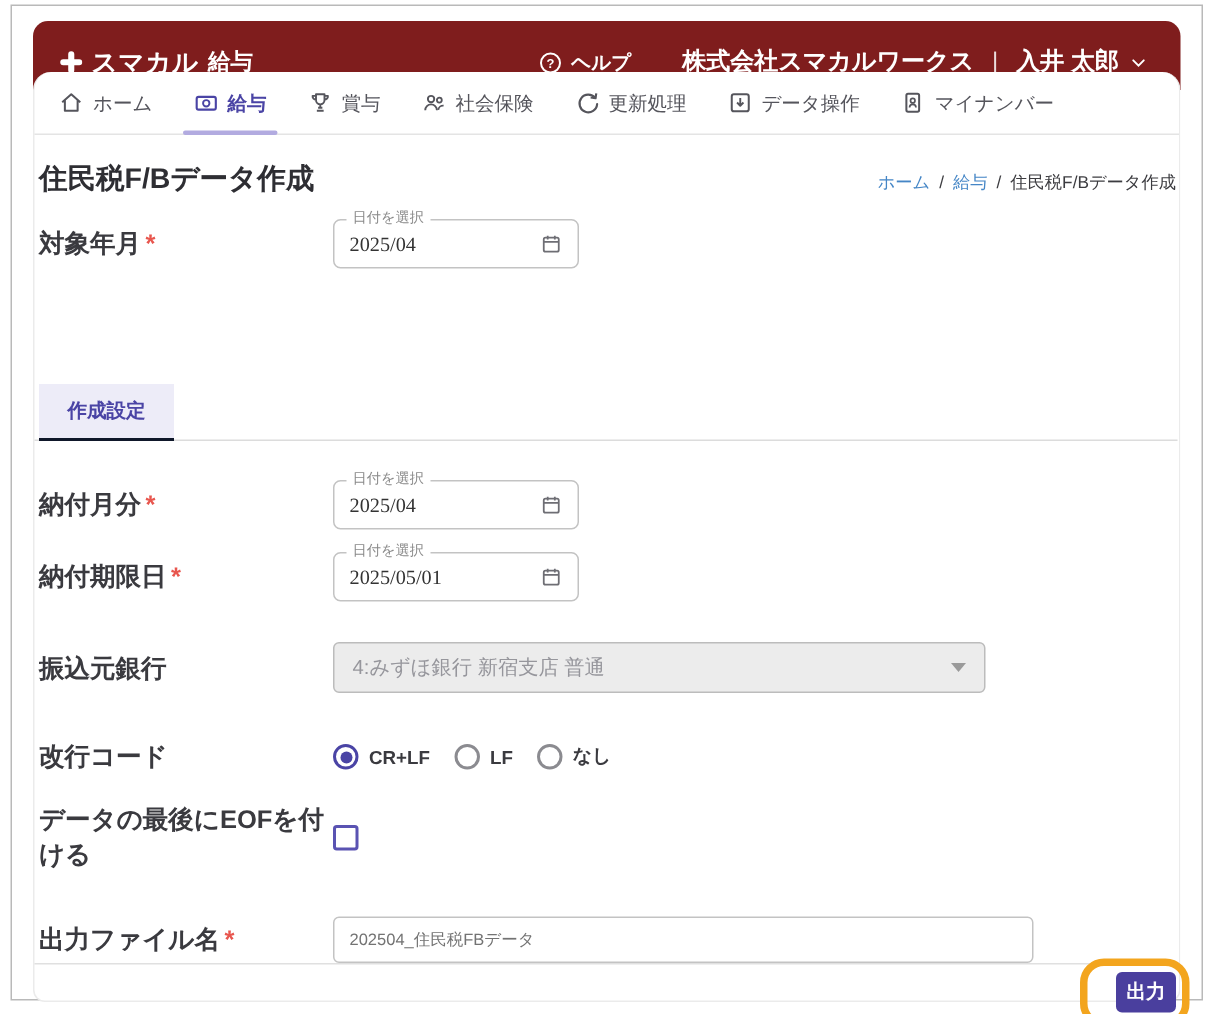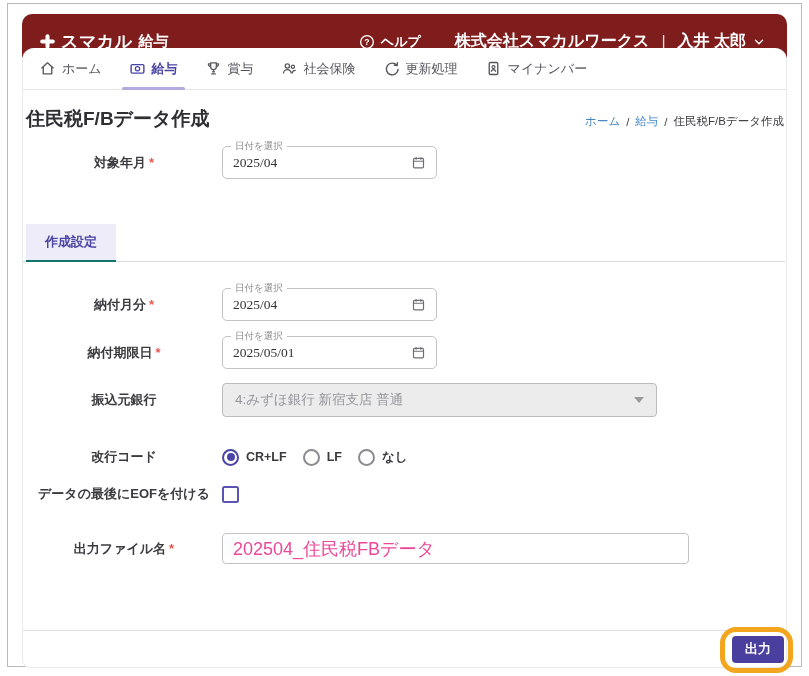--- a/index.html
+++ b/index.html
@@ -33,62 +33,62 @@
   .nav-item.active{color:#4a44a5;font-weight:bold;}
   .nav-item.active::after{content:"";position:absolute;left:-7px;right:-7px;bottom:-1px;height:3px;
     background:#b2abe0;border-radius:2px;}
   
   .content{flex:1;padding:16px 2px 0 3px;}
   .title-row{display:flex;justify-content:space-between;align-items:flex-start;}
   .page-title{font-size:19px;font-weight:bold;color:#2e2e33;}
   .breadcrumb{font-size:11.5px;color:#3c3c40;display:flex;gap:6px;margin-top:8px;align-items:center;}
   .crumb-link{color:#4586c6;cursor:pointer;}
   .field-row{display:flex;align-items:center;}
-  .field-label{width:196px;font-size:13px;font-weight:600;color:#3a3a3f;flex-shrink:0;text-align:center;}
+  .field-label{width:196px;font-size:17px;font-weight:600;color:#3a3a3f;flex-shrink:0;}
   .req{color:#e8564e;margin-left:3px;}
   
-  .date-box{position:relative;width:215px;height:33px;border:1px solid #c3c3c3;border-radius:5px;
+  .date-box{position:relative;width:164px;height:33px;border:1px solid #c3c3c3;border-radius:5px;
     display:flex;align-items:center;padding:0 10px;background:#fff;cursor:text;}
   .float-label{position:absolute;top:-7px;left:8px;background:#fff;padding:0 4px;font-size:9.5px;
     color:#8a8a8a;line-height:12px;}
   .date-box input{border:none;outline:none;flex:1;min-width:0;font-size:13.5px;color:#333;
     font-family:Liberation Serif, serif;background:transparent;padding:0;}
   .cal-icon{width:15px;height:15px;color:#6e6e74;flex-shrink:0;cursor:pointer;}
   
   .tabs{margin:45px -1px 0 -3px;border-bottom:1px solid #dcdcdc;display:flex;padding-left:3px;}
   .tab{padding:9px 19px;font-size:13px;cursor:pointer;}
-  .tab.active{background:#edecf8;color:#4a44a5;font-weight:bold;border-bottom:2px solid #0f766e;
-    margin-bottom:-1px;}
+  .tab.active{background:#edecf8;color:#4a44a5;font-weight:bold;border-bottom:2px solid #0f172a;
+    margin-bottom:-1px;margin-top:32px;}
   .tab.inactive{color:#47474d;}
   
   .select-box{width:435px;height:33px;background:#ececec;border:1px solid #bcbcbc;border-radius:4px;
     display:flex;align-items:center;padding:16px 12px;font-size:13.5px;color:#96969c;position:relative;}
   .select-caret{position:absolute;right:12px;width:0;height:0;border-left:5px solid transparent;
     border-right:5px solid transparent;border-top:6px solid #9a9a9a;}
   .radio-group{display:flex;align-items:center;gap:16px;}
   .radio-opt{display:flex;align-items:center;gap:7px;cursor:pointer;}
   .radio{width:17px;height:17px;border-radius:50%;border:2px solid #8b8b90;position:relative;
     flex-shrink:0;background:#fff;}
   .radio.checked{border-color:#4a44a5;}
   .radio.checked::after{content:"";position:absolute;inset:2.5px;border-radius:50%;background:#4a44a5;}
   .radio-label{font-size:12.5px;font-weight:600;color:#3a3a3f;}
   .checkbox{width:17px;height:17px;border:2px solid #5a53b2;border-radius:2.5px;background:#fff;
     cursor:pointer;}
   .text-input{width:467px;height:31px;border:1px solid #c3c3c3;border-radius:4px;padding:0 10px;
-    font-size:18px;color:#ec4899;font-family:inherit;outline:none;}
+    font-size:11px;color:#737373;font-family:inherit;outline:none;}
   
   .footer{border-top:1px solid #e0e0e0;height:37px;flex-shrink:0;display:flex;align-items:center;
     justify-content:flex-end;padding-right:2px;position:relative;}
-  .output-btn{background:#4a3f9e;color:#fff;border:none;border-radius:4px;width:52px;height:27px;
+  .output-btn{background:#4a3f9e;color:#fff;border:none;border-radius:4px;width:40px;height:27px;
     font-size:13px;font-weight:bold;font-family:Liberation Mono, monospace;cursor:pointer;}
   .annotation{position:absolute;right:-9px;top:-9px;width:73px;height:46px;
     border:5px solid #f3a51e;border-radius:16px;pointer-events:none;}
   
   .row-target{margin-top:14px;}
-  .row-1{margin-top:26px;} .row-2{margin-top:15px;} .row-3{margin-top:14px;}
+  .row-1{margin-top:26px;} .row-2{margin-top:15px;} .row-3{margin-top:27px;}
   .row-4{margin-top:31px;} .row-5{margin-top:19px;} .row-6{margin-top:30px;}
 </style>
 </head>
 <body>
 
 <div class="frame">
 
   <div class="appbar">
     <div class="logo">
       <svg class="logo-plus" viewBox="0 0 24 24">
@@ -148,20 +148,27 @@
           <path d="M15.8 18.8 a4.6 4.6 0 0 1 5 -4" fill="none" stroke="currentColor" stroke-width="1.7"></path>
         </svg>
         <span>社会保険</span>
       </div>
       <div class="nav-item">
         <svg viewBox="0 0 24 24">
           <path d="M19.5 7.5 a8.3 8.3 0 1 0 1.8 5.8" fill="none" stroke="currentColor" stroke-width="2" stroke-linecap="round"></path>
           <path d="M20.5 3.2 L19.8 7.8 L15.2 7" fill="none" stroke="currentColor" stroke-width="2" stroke-linejoin="round"></path>
         </svg>
         <span>更新処理</span>
+      </div>
+      <div class="nav-item">
+        <svg viewBox="0 0 24 24">
+          <rect x="4" y="4" width="16" height="16" rx="2" fill="none" stroke="currentColor" stroke-width="1.9"></rect>
+          <path d="M12 7.5 v7 M9 11.8 L12 14.8 L15 11.8" fill="none" stroke="currentColor" stroke-width="1.8" stroke-linejoin="round"></path>
+        </svg>
+        <span>データ操作</span>
       </div>
       <div class="nav-item">
         <svg viewBox="0 0 24 24">
           <rect x="6" y="3.5" width="12" height="17" rx="1.6" fill="none" stroke="currentColor" stroke-width="1.9"></rect>
           <circle cx="12" cy="10" r="2.1" fill="none" stroke="currentColor" stroke-width="1.6"></circle>
           <path d="M9 16.5 a3 3 0 0 1 6 0" fill="none" stroke="currentColor" stroke-width="1.6"></path>
         </svg>
         <span>マイナンバー</span>
       </div>
 

